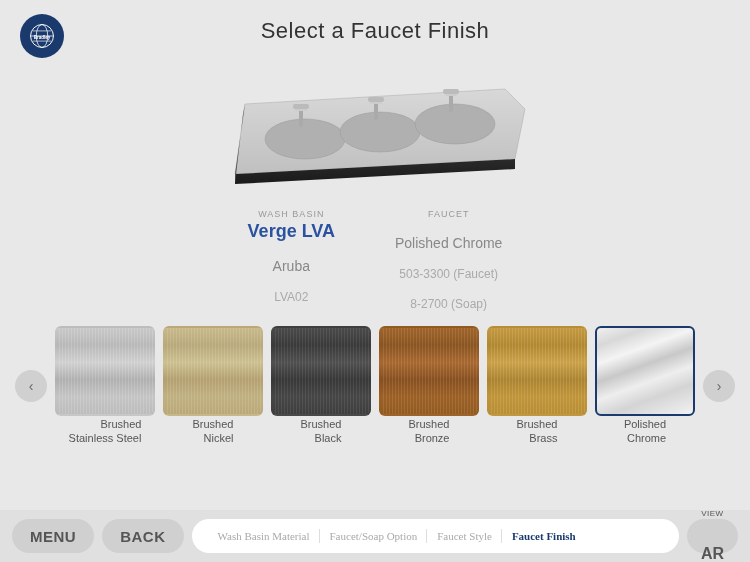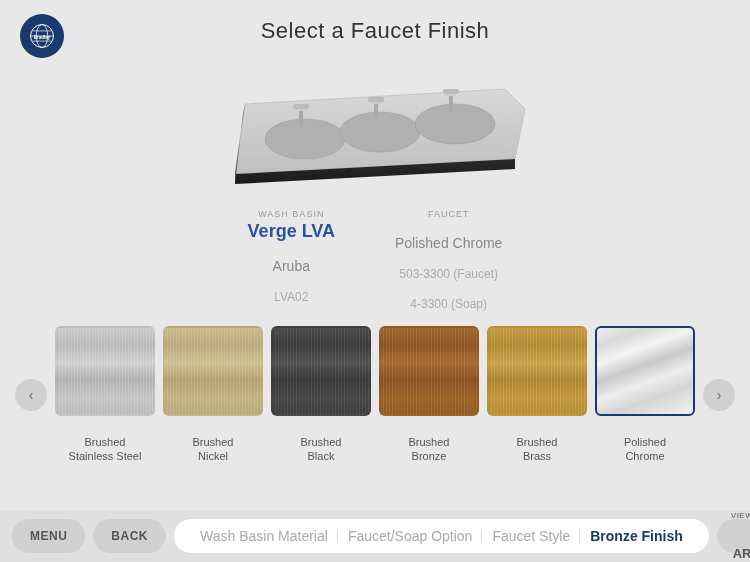--- a/index.html
+++ b/index.html
@@ -158,22 +158,22 @@
       position: relative;
     }
 
     .swatch-box.selected {
       border: 2px solid #1a3a6e;
     }
 
     .swatch-label {
       font-size: 11px;
       color: #555;
-      text-align: center;
-      margin-top: 19px;
+      text-align: right;
+      margin-top: 1px;
       line-height: 1.3;
     }
 
     
     .swatch-brushed-stainless {
       background: linear-gradient(180deg,
         #c8c8c8 0%, #b8b8b8 20%, #d0d0d0 40%, #b0b0b0 60%, #c4c4c4 80%, #bcbcbc 100%);
     }
 
     .swatch-brushed-stainless::after {
@@ -279,45 +279,46 @@
       padding: 0 12px;
       gap: 8px;
     }
 
     .nav-btn {
       height: 34px;
       border-radius: 17px;
       border: none;
       background: #d0d0d0;
       color: #555;
-      font-size: 12px;
+      font-size: 15px;
       font-weight: 600;
       letter-spacing: 0.5px;
       padding: 0 18px;
       cursor: pointer;
       text-transform: uppercase;
     }
 
     .nav-steps {
       flex: 1;
       display: flex;
       align-items: center;
       background: white;
       border-radius: 17px;
       height: 34px;
       padding: 0 16px;
       gap: 0;
     }
 
     .nav-step {
-      font-size: 14px;
+      font-size: 11px;
       color: #aaa;
       white-space: nowrap;
       padding: 0 10px;
       position: relative;
+      font-family: Liberation Serif, serif;
     }
 
     .nav-step:not(:last-child)::after {
       content: '';
       position: absolute;
       right: 0;
       top: 50%;
       transform: translateY(-50%);
       width: 1px;
       height: 14px;
@@ -348,21 +349,21 @@
       gap: 25px;
     }
 
     .view-ar-btn .view {
       font-size: 8px;
       font-weight: 400;
       letter-spacing: 0.5px;
     }
 
     .view-ar-btn .ar {
-      font-size: 13px;
+      font-size: 16px;
       font-weight: 700;
     }
   </style>
 </head>
 <body>
 
 <div class="header">
   <div class="logo">
     <div class="logo-circle">
       <svg class="logo-globe" viewBox="0 0 44 44" xmlns="http://www.w3.org/2000/svg">
@@ -426,21 +427,21 @@
   <div class="info-block">
     <div class="info-label">WASH BASIN</div>
     <div class="info-name">Verge LVA</div>
     <div class="info-sub">Aruba</div>
     <div class="info-code">LVA02</div>
   </div>
   <div class="info-block">
     <div class="info-label">FAUCET</div>
     <div class="info-sub">Polished Chrome</div>
     <div class="info-code">503-3300 (Faucet)</div>
-    <div class="info-code">4-3300 (Soap)</div>
+    <div class="info-code">8-2700 (Soap)</div>
   </div>
 </div>
 
 <div class="swatches-container">
   <button class="nav-arrow">‹</button>
   <div class="swatches-row">
   <div class="swatch-item">
         <div class="swatch-box swatch-brushed-stainless"></div>
         <div class="swatch-label">Brushed<br>Stainless Steel</div>
       </div>
@@ -468,19 +469,19 @@
   <button class="nav-arrow">›</button>
 </div>
 
 <div class="bottom-nav">
   <button class="nav-btn">MENU</button>
   <button class="nav-btn">BACK</button>
   <div class="nav-steps">
     <span class="nav-step">Wash Basin Material</span>
     <span class="nav-step">Faucet/Soap Option</span>
     <span class="nav-step">Faucet Style</span>
-    <span class="nav-step active">Bronze Finish</span>
+    <span class="nav-step active">Faucet Finish</span>
   </div>
   <button class="view-ar-btn">
     <span class="view">VIEW</span>
     <span class="ar">AR</span>
   </button>
 </div>
 
 </body></html>

